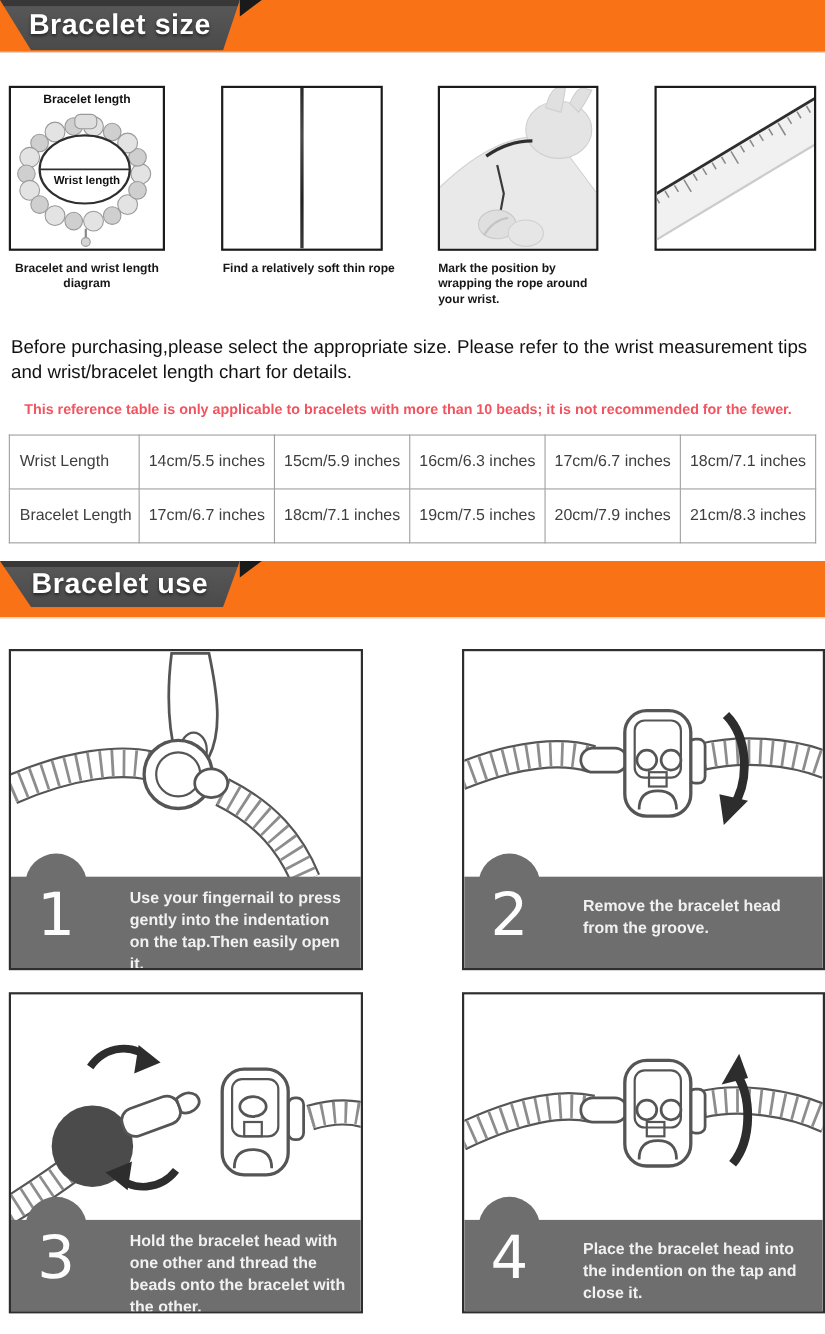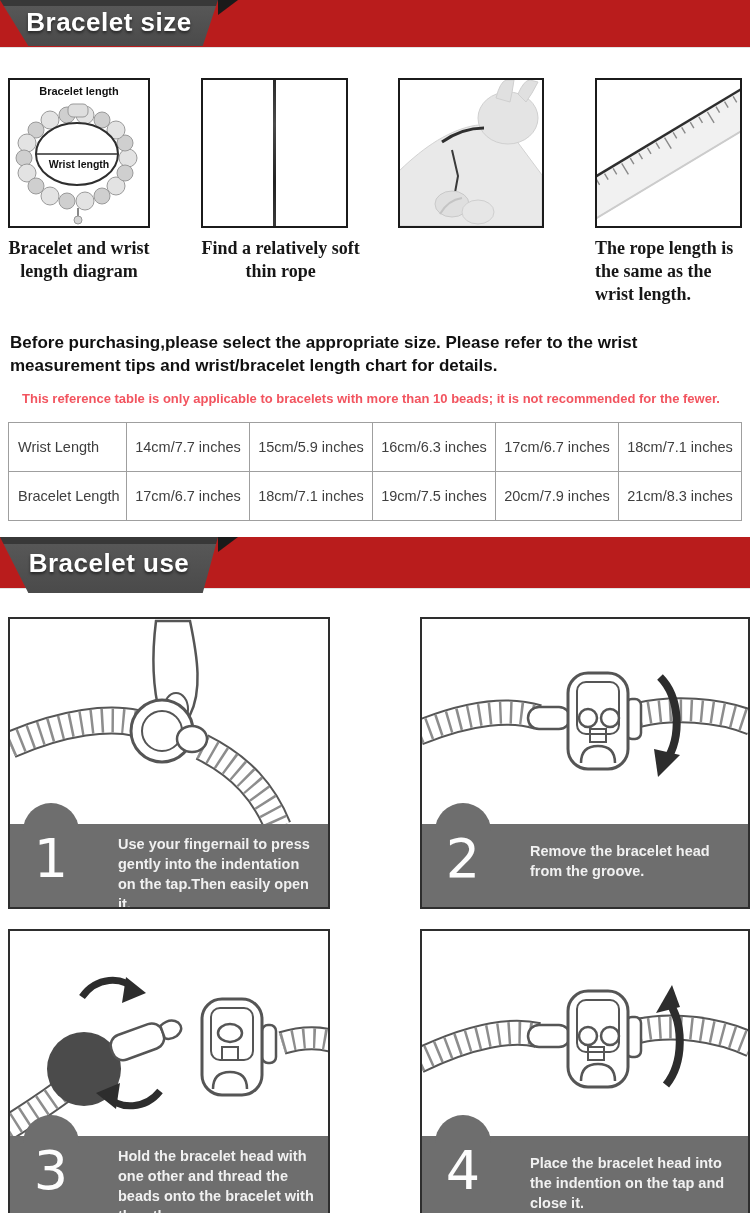--- a/index.html
+++ b/index.html
@@ -3,64 +3,64 @@
 <meta charset="utf-8">
 <style>
   * { box-sizing: border-box; margin: 0; padding: 0; }
   body {
     width: 750px; min-height: 1213px; margin: 0 auto;
     background: #ffffff;
     font-family: "Liberation Sans", sans-serif;
     color: #1c1c1c;
   }
   
-  .banner-strip { position: relative; height: 48px; background: #b91c1c; border-bottom: 1px solid #e3e3e3; }
+  .banner-strip { position: relative; height: 48px; background: #f97316; border-bottom: 1px solid #e3e3e3; }
   .banner-strip.use { height: 52px; margin-top: 16px; }
   .ribbon {
     position: absolute; left: 0; top: 0; width: 218px; height: 46px;
     background: linear-gradient(180deg, #383838 0%, #383838 12%, #575757 13%, #4a4a4a 100%);
     clip-path: polygon(0 0, 100% 0, 93% 100%, 13% 100%);
     display: flex; align-items: center; justify-content: center;
   }
-  .banner-strip.use .ribbon { height: 56px; }
+  .banner-strip.use .ribbon { height: 42px; }
   .ribbon-label {
     color: #ffffff; font-size: 26px; font-weight: bold; letter-spacing: .5px;
     text-shadow: 0 2px 3px rgba(0,0,0,.55); padding-bottom: 2px;
   }
   .ribbon-fold {
     position: absolute; left: 218px; top: 0; width: 0; height: 0;
     border-top: 15px solid #1a1a1a; border-right: 20px solid transparent;
   }
   
   .figures-row {
     display: flex; justify-content: space-between;
     padding: 30px 8px 0 8px;
   }
   .fig { display: flex; flex-direction: column; }
   .fig-box {
     border: 2px solid #1b1b1b; background: #fff; height: 150px; position: relative; overflow: hidden;
   }
-  .fig-caption { font-weight: bold; font-size: 18px; line-height: 1.28; margin-top: 9px; color: #171717; font-family: Liberation Serif, serif; }
+  .fig-caption { font-weight: bold; font-size: 11px; line-height: 1.28; margin-top: 9px; color: #171717; }
   .fig1 { width: 142px; } .fig2 { width: 147px; } .fig3 { width: 146px; } .fig4 { width: 147px; }
   .fig1 .fig-caption, .fig2 .fig-caption { text-align: center; }
   .fig2 .fig-caption { width: 178px; margin-left: -9px; }
   .fig-label-top {
     position: absolute; top: 5px; left: 0; right: 0; text-align: center;
     font-size: 11px; font-weight: bold; color: #111;
   }
   .fig-label-inner {
     position: absolute; top: 78px; left: 0; right: 0; text-align: center;
     font-size: 10.5px; font-weight: bold; color: #111;
   }
   .rope-line { position: absolute; top: 0; bottom: 0; left: 50%; width: 3px; margin-left: -1px;
     background: linear-gradient(180deg,#2a2a2a,#4a4a4a 30%,#222 70%,#3a3a3a); }
   
   .intro {
     margin-top: 26px; padding: 0 10px;
-    font-size: 17px; font-weight: bold; line-height: 1.32; color: #111;
+    font-size: 17px; font-weight: normal; line-height: 1.32; color: #111;
   }
   .notice {
     margin-top: 14px; padding: 0 22px;
     font-size: 13px; font-weight: bold; color: #f2545f;
   }
   
   .size-table { margin: 16px 8px 0 8px; border-collapse: collapse; width: 734px; background: #fff; }
   .size-table td {
     border: 1px solid #9f9f9f; height: 49px; font-size: 14.5px; color: #3f3f3f;
     text-align: center; vertical-align: middle; padding: 0 2px;
@@ -151,45 +151,45 @@
         <ellipse cx="108" cy="38" rx="30" ry="26" fill="#e4e4e4" stroke="#d0d0d0"></ellipse>
         <path d="M96,18 Q100,2 106,0 L114,0 Q112,14 110,22 Z" fill="#e0e0e0" stroke="#cfcfcf"></path>
         <path d="M118,14 Q124,0 130,0 L138,2 Q132,14 126,22 Z" fill="#e0e0e0" stroke="#cfcfcf"></path>
         <path d="M42,62 Q62,48 84,48" fill="none" stroke="#2f2f2f" stroke-width="3"></path>
         <path d="M52,70 L58,96 L54,118" fill="none" stroke="#3a3a3a" stroke-width="2"></path>
         <ellipse cx="52" cy="124" rx="17" ry="13" fill="#dfdfdf" stroke="#c9c9c9"></ellipse>
         <ellipse cx="78" cy="132" rx="16" ry="12" fill="#e6e6e6" stroke="#cfcfcf"></ellipse>
         <path d="M40,134 Q48,120 62,118" fill="none" stroke="#c4c4c4" stroke-width="2"></path>
       </svg>
     </div>
+    <div class="fig-caption">Mark the position by wrapping the rope around your wrist.</div>
   </div>
 
   <div class="fig fig4">
     <div class="fig-box">
       <svg viewBox="0 0 143 146" width="143" height="146">
         <g transform="rotate(-31 71 73)">
           <rect x="-30" y="56" width="205" height="36" fill="#f1f1f1" stroke="#c3c3c3"></rect>
           <line x1="-30" y1="56" x2="175" y2="56" stroke="#2e2e2e" stroke-width="2.5"></line>
           <path d="M-24,58 V70 M-14,58 V65 M-4,58 V65 M6,58 V65 M16,58 V65 M26,58 V71 M36,58 V65 M46,58 V65 M56,58 V65 M66,58 V65 M76,58 V71 M86,58 V65 M96,58 V65 M106,58 V65 M116,58 V65 M126,58 V71 M136,58 V65 M146,58 V65 M156,58 V65 M166,58 V65" stroke="#8a8a8a" stroke-width="1.4" fill="none"></path>
           <line x1="-30" y1="92" x2="175" y2="92" stroke="#cccccc" stroke-width="2"></line>
         </g>
       </svg>
     </div>
-    <div class="fig-caption">The rope length is the same as the wrist length.</div>
   </div>
 </div>
 
 <p class="intro">Before purchasing,please select the appropriate size. Please refer to the wrist measurement tips and wrist/bracelet length chart for details.</p>
 <p class="notice">This reference table is only applicable to bracelets with more than 10 beads; it is not recommended for the fewer.</p>
 
 <table class="size-table">
   <tbody>
     <tr>
       <td class="rowhead">Wrist Length</td>
-      <td>14cm/7.7 inches</td>
+      <td>14cm/5.5 inches</td>
       <td>15cm/5.9 inches</td>
       <td>16cm/6.3 inches</td>
       <td>17cm/6.7 inches</td>
       <td>18cm/7.1 inches</td>
     </tr>
     <tr>
       <td class="rowhead">Bracelet Length</td>
       <td>17cm/6.7 inches</td>
       <td>18cm/7.1 inches</td>
       <td>19cm/7.5 inches</td>

